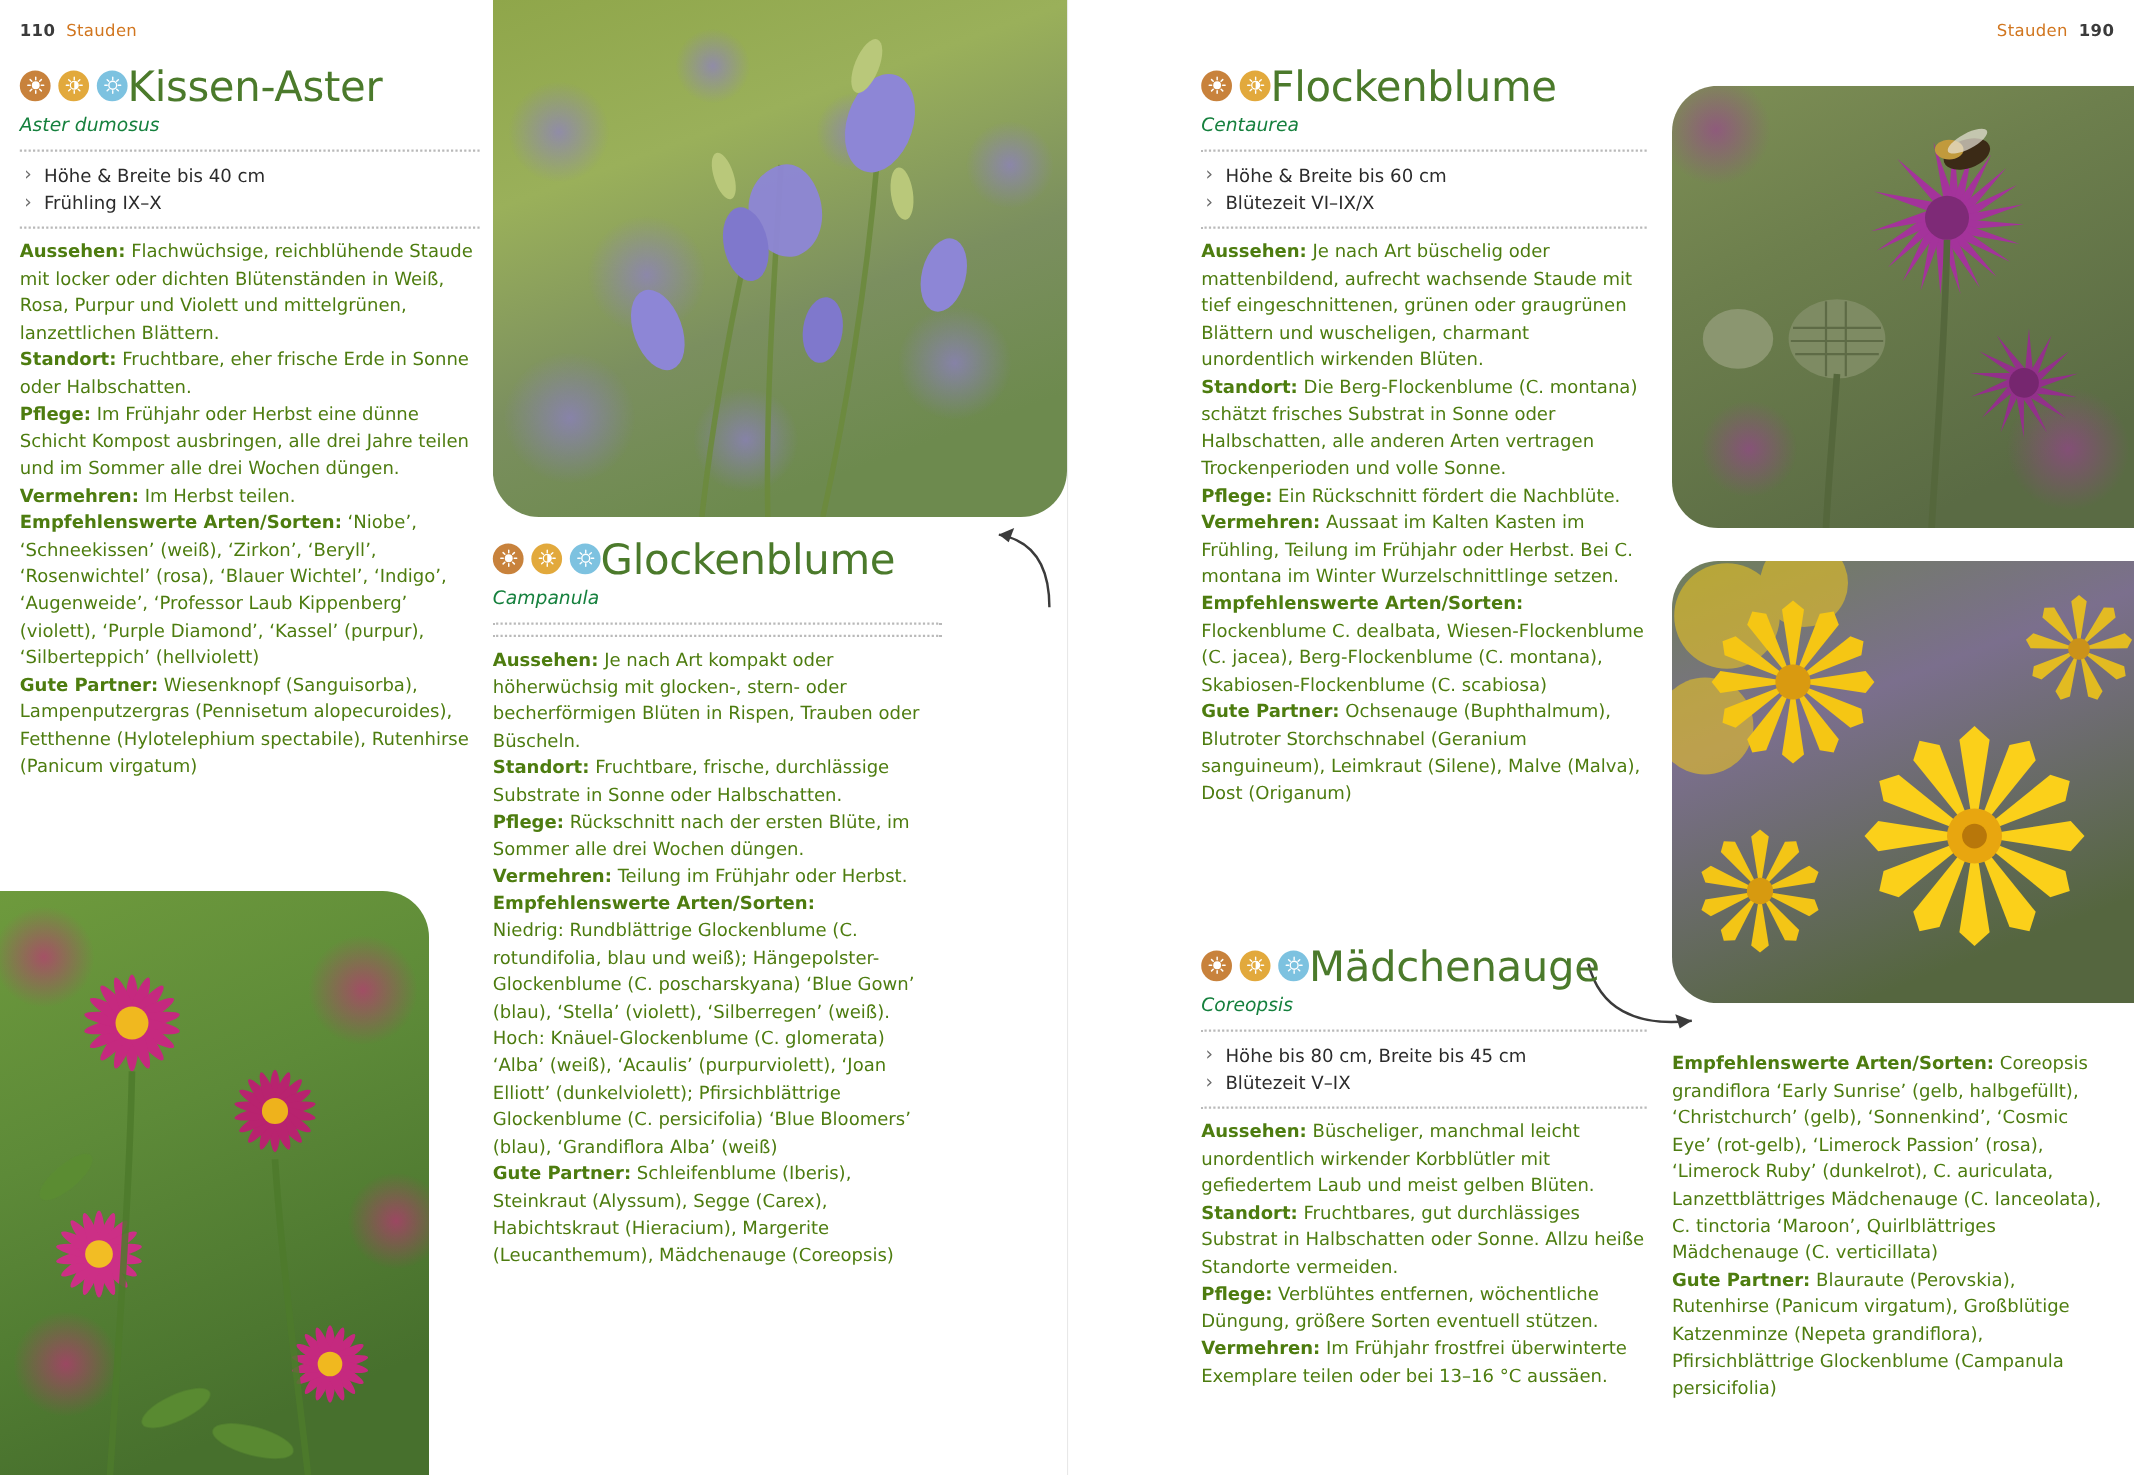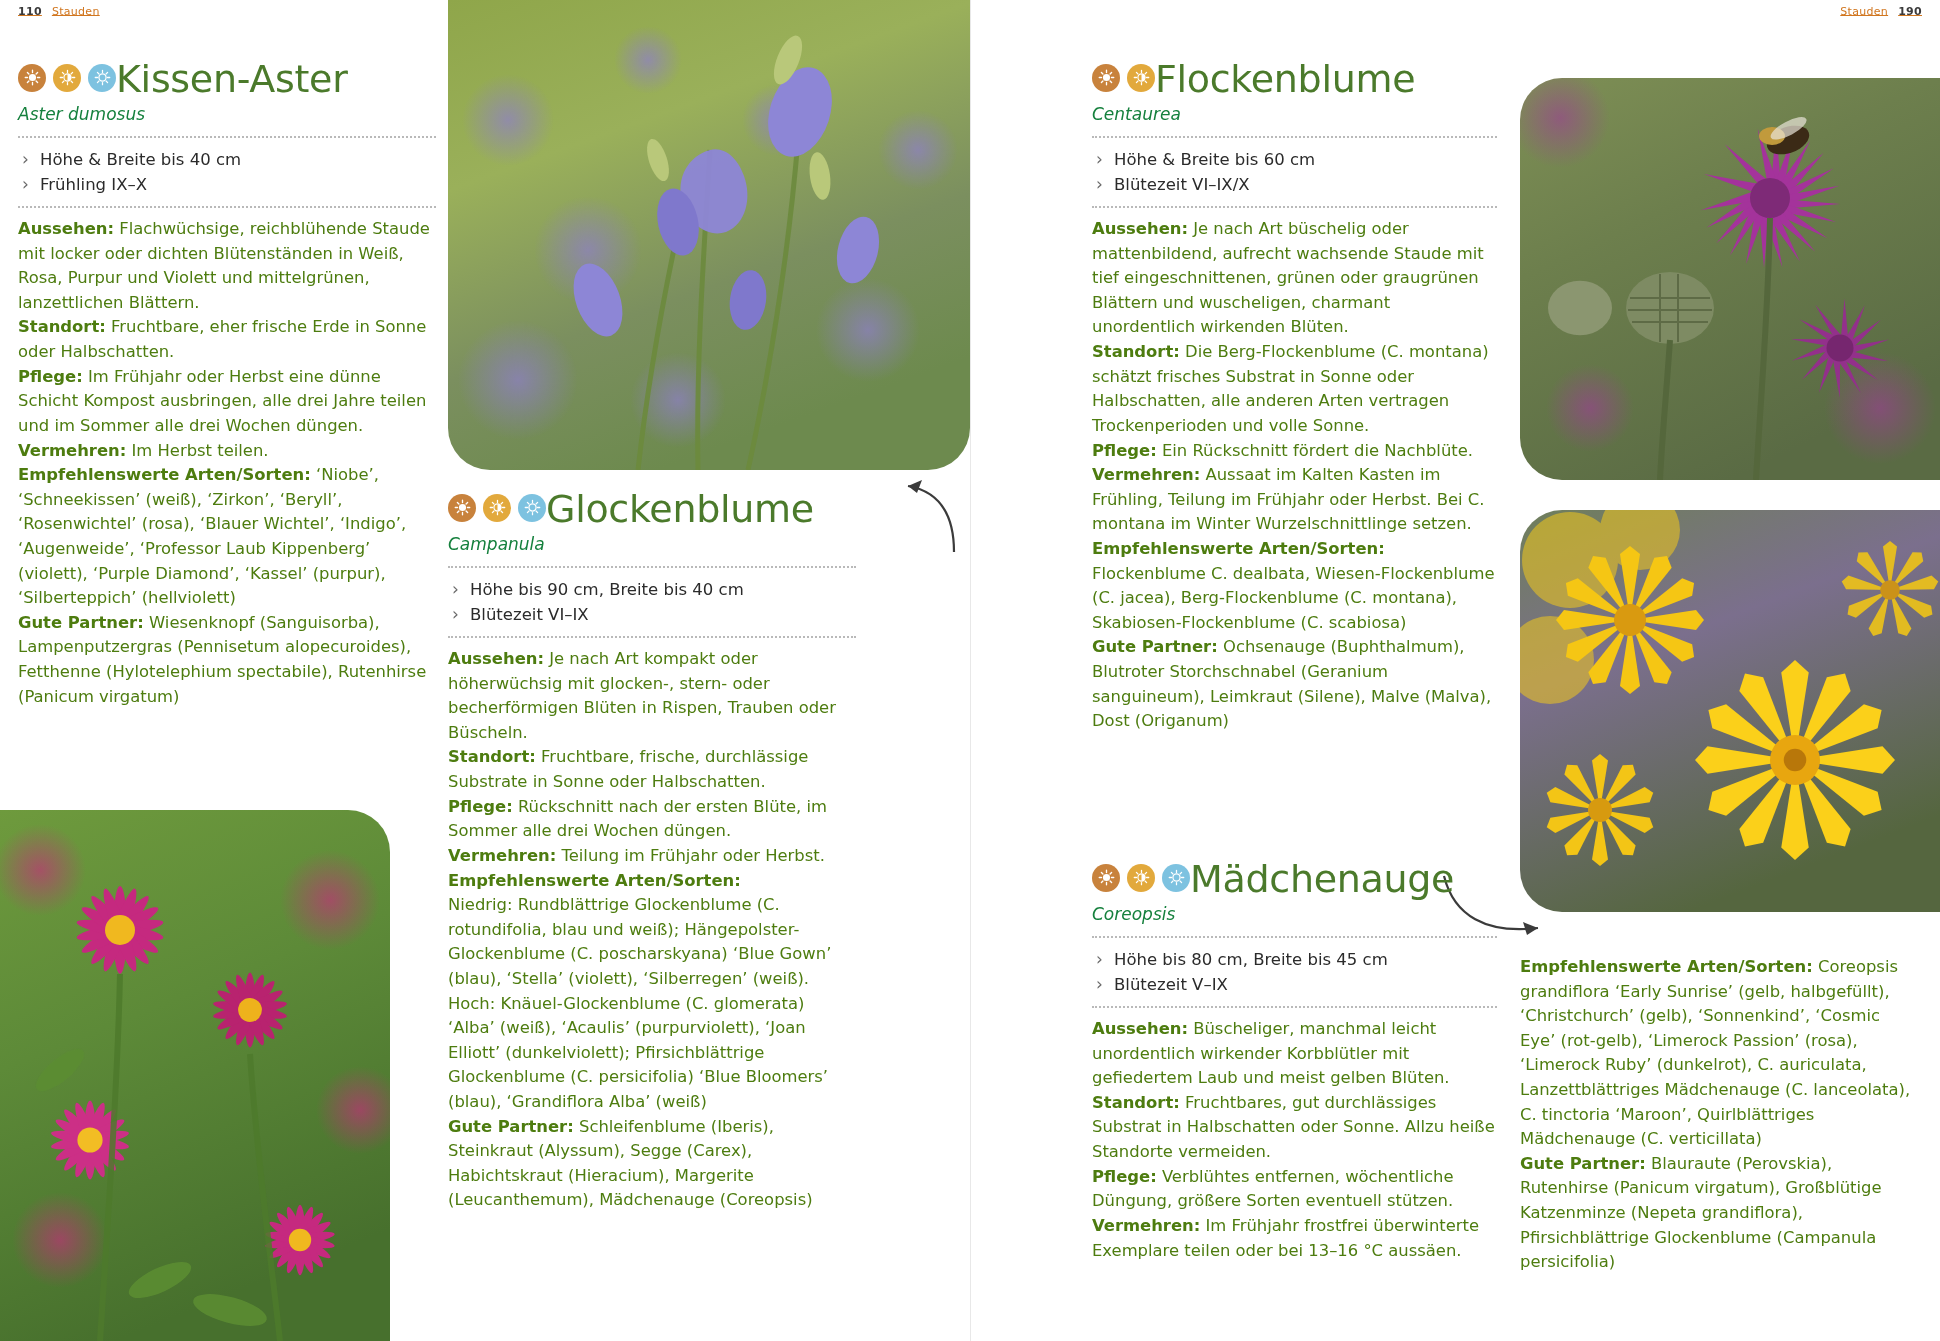--- a/index.html
+++ b/index.html
@@ -23,25 +23,24 @@
     position: absolute;
     left: 970px;
     top: 0;
     width: 1px;
     height: 1341px;
     background: #e8e8e8;
   }
   
   .runhead {
     position: absolute;
-    top: 4px;
-    font-size: 11px;
+    top: 18px;
+    font-size: 15px;
     letter-spacing: .3px;
     color: #d1761f;
-    text-decoration: underline;
   }
   .runhead .num {
     font-weight: bold;
     color: #3b3b3b;
   }
   .runhead.left { left: 18px; }
   .runhead.right { right: 18px; }
   .runhead span { vertical-align: middle; }
   .runhead .lbl { margin: 0 10px; }
 
@@ -564,24 +563,20 @@
               <g stroke="#fff" stroke-width="1.5" stroke-linecap="round">
                 <path d="M10 1.5v2.6M10 15.9v2.6M1.5 10h2.6M15.9 10h2.6M4 4l1.8 1.8M14.2 14.2L16 16M16 4l-1.8 1.8M5.8 14.2L4 16"></path>
               </g>
             </svg>
         </span>
       </div>
       <h1 class="plantname">Glockenblume</h1>
     </div>
     <p class="latin">Campanula</p>
     <div class="dotted"></div>
-    <ul class="facts">
-      <li>Höhe bis 90 cm, Breite bis 40 cm</li>
-      <li>Blütezeit VI–IX</li>
-    </ul>
     <div class="dotted"></div>
     <div class="body-text">
       <p><b>Aussehen:</b><span> Je nach Art kompakt oder höherwüchsig mit glocken-, stern- oder becherförmigen Blüten in Rispen, Trauben oder Büscheln.</span></p>
       <p><b>Standort:</b><span> Fruchtbare, frische, durchlässige Substrate in Sonne oder Halbschatten.</span></p>
       <p><b>Pflege:</b><span> Rückschnitt nach der ersten Blüte, im Sommer alle drei Wochen düngen.</span></p>
       <p><b>Vermehren:</b><span> Teilung im Frühjahr oder Herbst.</span></p>
       <p><b>Empfehlenswerte Arten/Sorten:</b></p>
       <p><span>Niedrig: Rundblättrige Glockenblume (C. rotundifolia, blau und weiß); Hängepolster-Glockenblume (C. poscharskyana) ‘Blue Gown’ (blau), ‘Stella’ (violett), ‘Silberregen’ (weiß).</span></p>
       <p><span>Hoch: Knäuel-Glockenblume (C. glomerata) ‘Alba’ (weiß), ‘Acaulis’ (purpurviolett), ‘Joan Elliott’ (dunkelviolett); Pfirsichblättrige Glockenblume (C. persicifolia) ‘Blue Bloomers’ (blau), ‘Grandiflora Alba’ (weiß)</span></p>
       <p><b>Gute Partner:</b><span> Schleifenblume (Iberis), Steinkraut (Alyssum), Segge (Carex), Habichtskraut (Hieracium), Margerite (Leucanthemum), Mädchenauge (Coreopsis)</span></p>

